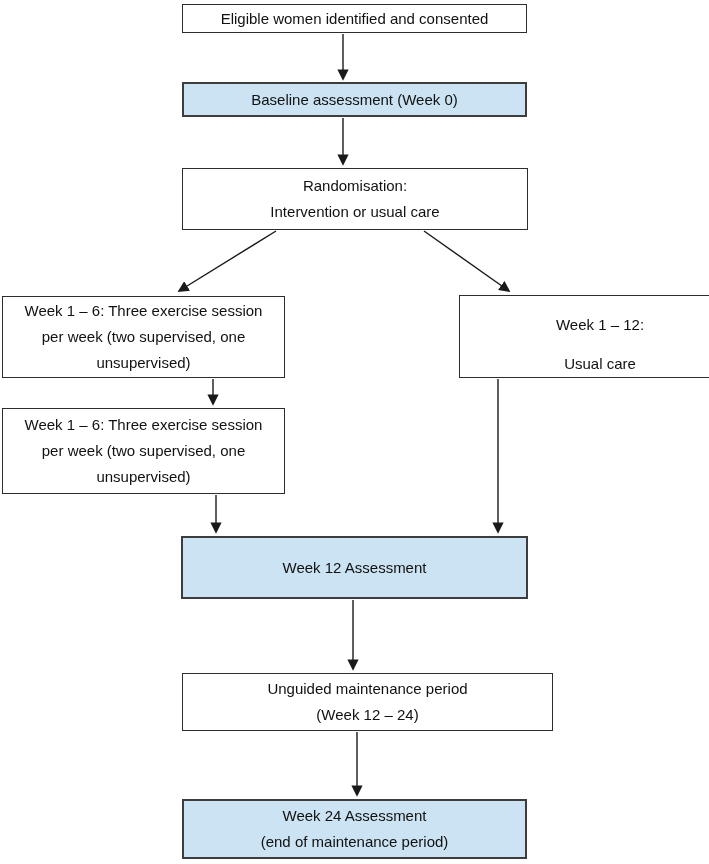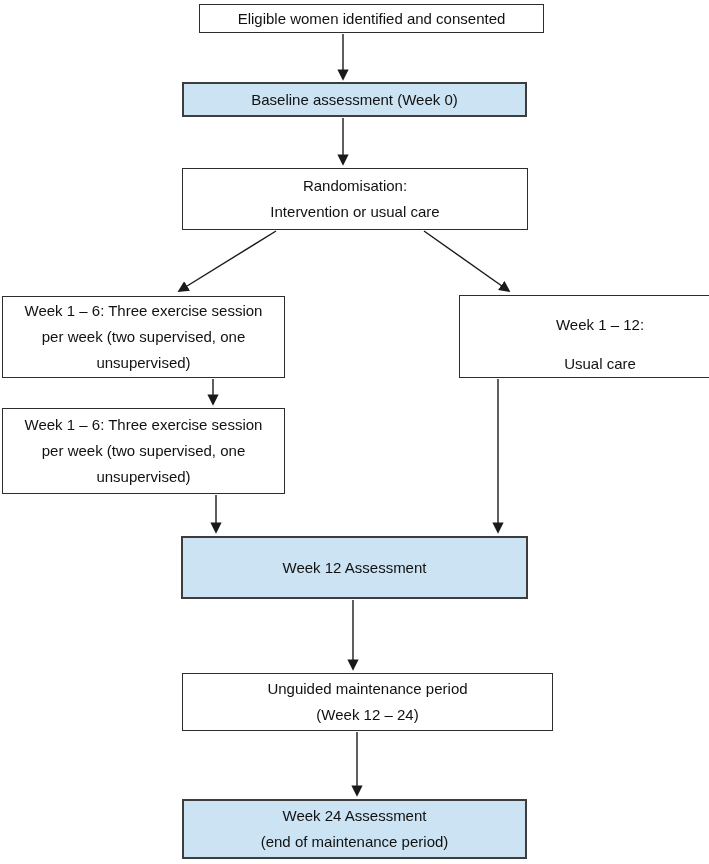--- a/index.html
+++ b/index.html
@@ -38,21 +38,21 @@
     line-height: 26px;
     display: flex;
     flex-direction: column;
     justify-content: center;
   }
   .box.highlight {
     background: var(--highlight-fill, #cbe3f3);
     border: 2px solid var(--highlight-border, #3d3d3d);
   }
   .box span { display: block; }
-  #box-eligible      { left:182px; top:4px;   width:345px; height:29px;margin-left:17px; }
+  #box-eligible      { left:182px; top:4px;   width:345px; height:29px; }
   #box-baseline      { left:182px; top:82px;  width:345px; height:35px; }
   #box-randomisation { left:182px; top:168px; width:346px; height:62px; }
   #box-exercise-1    { left:2px;   top:296px; width:283px; height:82px; }
   #box-usual-care    { left:425px; top:295px; width:282px; height:83px; justify-content:flex-end; padding-top:6px;margin-left:34px; }
   #box-usual-care .gap-line { margin-top:13px; }
   #box-exercise-2    { left:2px;   top:408px; width:283px; height:86px; }
   #box-week12        { left:181px; top:536px; width:347px; height:63px;gap:8px; }
   #box-maintenance   { left:182px; top:673px; width:371px; height:58px; }
   #box-week24        { left:182px; top:799px; width:345px; height:60px; }
 </style>

